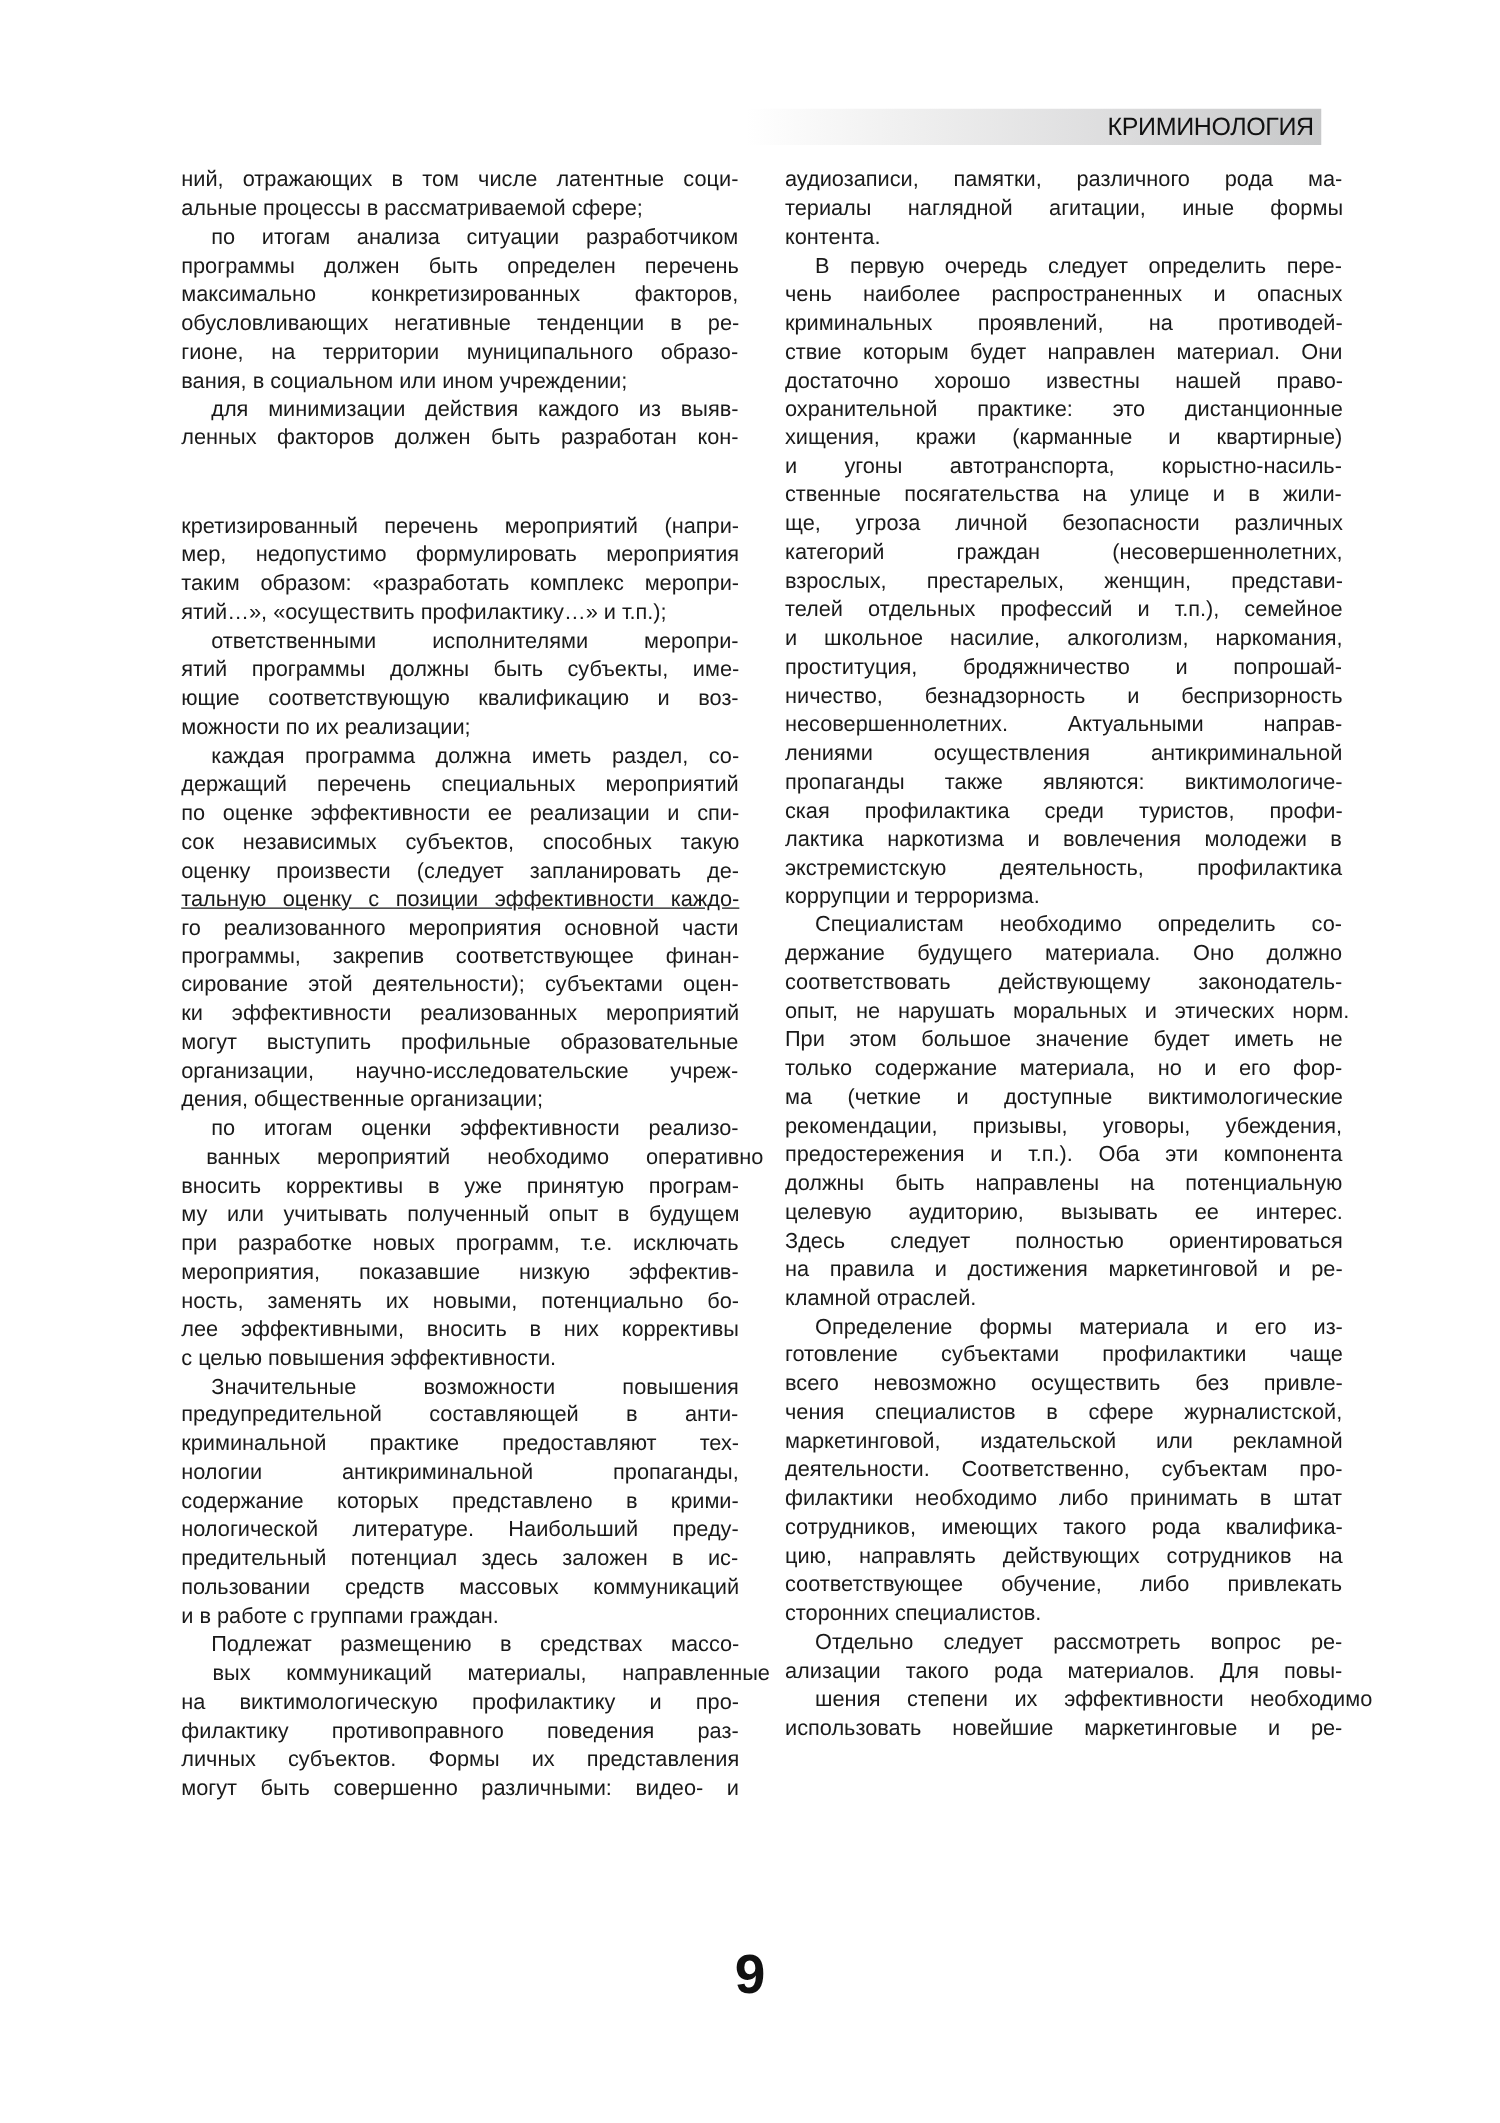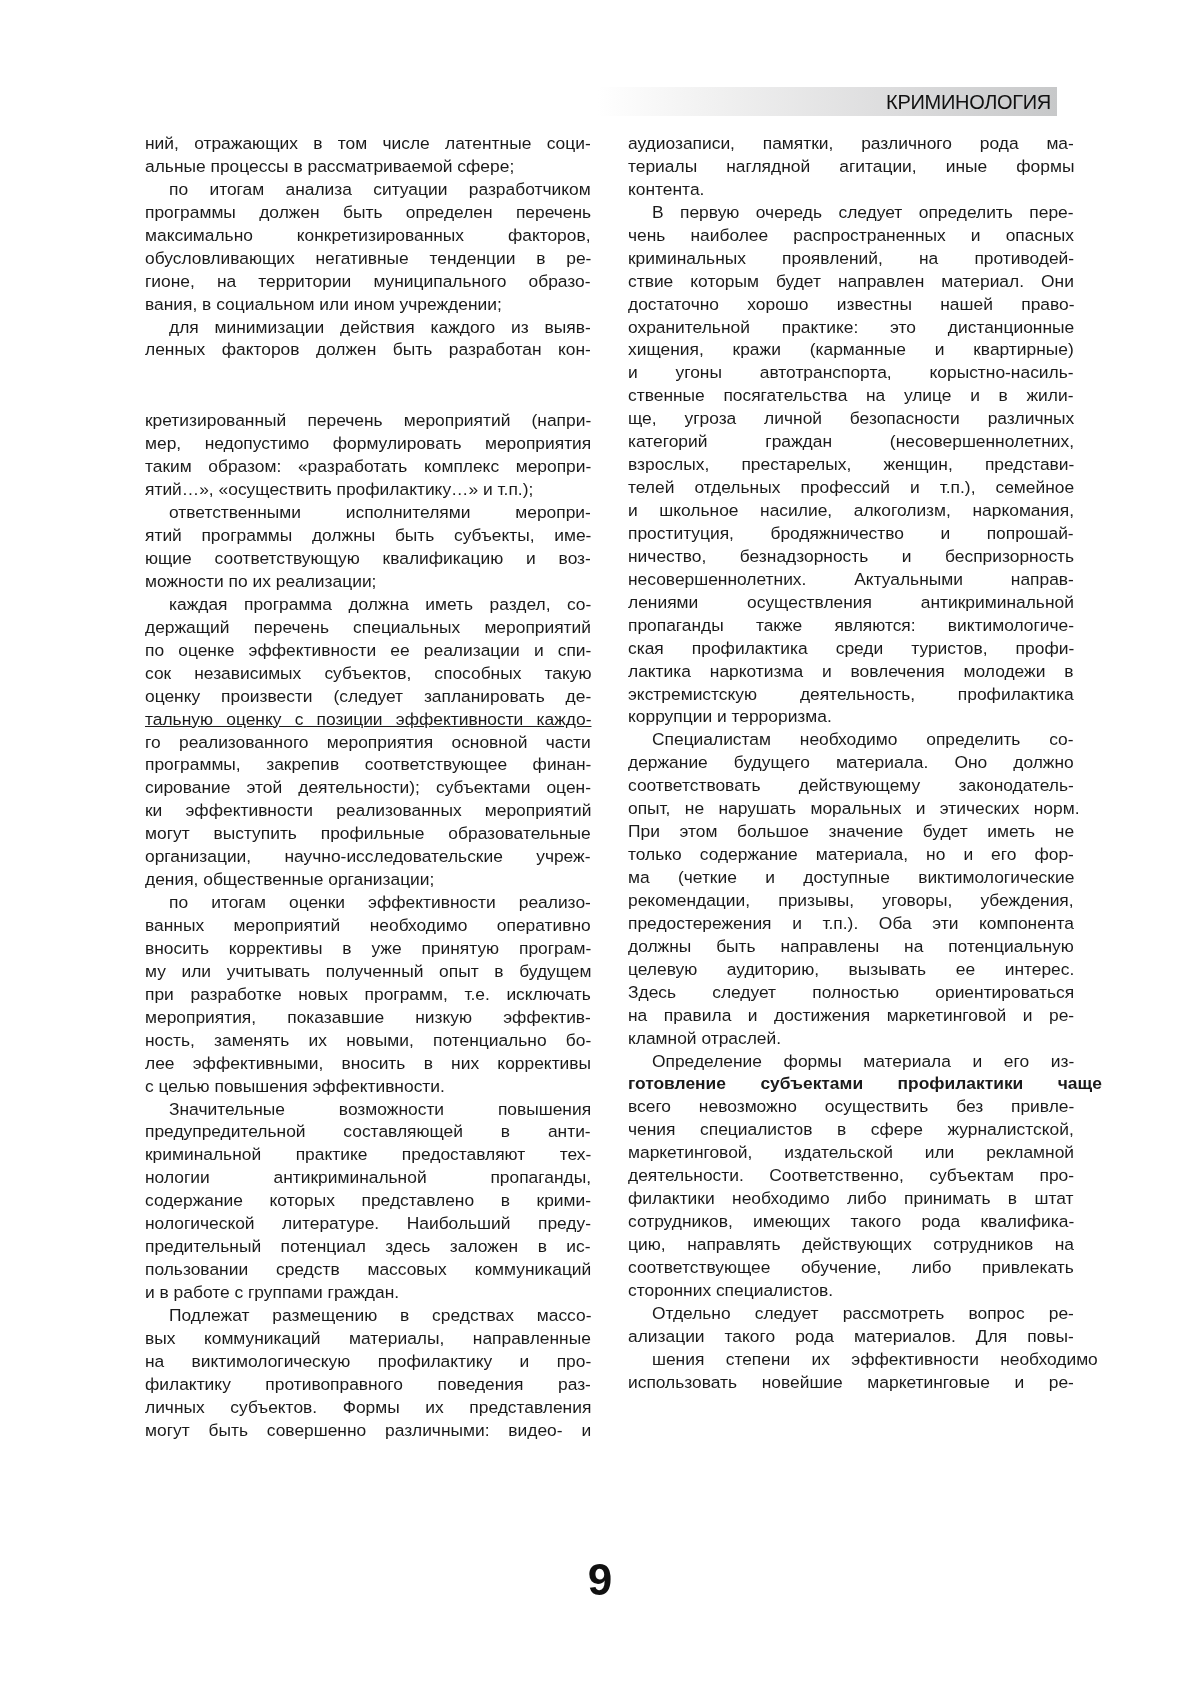--- a/index.html
+++ b/index.html
@@ -96,39 +96,39 @@
     <span class="line" style="white-space: nowrap; word-spacing: 16px; text-align-last: left;">оценку произвести (следует запланировать де-</span>
     <span class="line" style="white-space: nowrap; word-spacing: 8.4px; text-align-last: left; text-decoration: underline;">тальную оценку с позиции эффективности каждо-</span>
     <span class="line" style="white-space: nowrap; word-spacing: 13.5px; text-align-last: left;">го реализованного мероприятия основной части</span>
     <span class="line" style="white-space: nowrap; word-spacing: 20.67px; text-align-last: left;">программы, закрепив соответствующее финан-</span>
     <span class="line" style="white-space: nowrap; word-spacing: 11.25px; text-align-last: left;">сирование этой деятельности); субъектами оцен-</span>
     <span class="line" style="white-space: nowrap; word-spacing: 18.33px; text-align-last: left;">ки эффективности реализованных мероприятий</span>
     <span class="line" style="white-space: nowrap; word-spacing: 19px; text-align-last: left;">могут выступить профильные образовательные</span>
     <span class="line" style="white-space: nowrap; word-spacing: 28.5px; text-align-last: left;">организации, научно-исследовательские учреж-</span>
     <span class="line last" style="white-space: nowrap;">дения, общественные организации;</span>
     <span class="line indent" style="white-space: nowrap; word-spacing: 18.25px; text-align-last: left;">по итогам оценки эффективности реализо-</span>
-    <span class="line" style="white-space: nowrap; word-spacing: 24.67px; text-align-last: left;">ванных мероприятий необходимо оперативно</span>
+    <span class="line" style="white-space: nowrap; word-spacing: 24.67px; text-align-last: left; margin-left: 20px;">ванных мероприятий необходимо оперативно</span>
     <span class="line" style="white-space: nowrap; word-spacing: 15px; text-align-last: left;">вносить коррективы в уже принятую програм-</span>
     <span class="line" style="white-space: nowrap; word-spacing: 10.83px; text-align-last: left;">му или учитывать полученный опыт в будущем</span>
     <span class="line" style="white-space: nowrap; word-spacing: 11.8px; text-align-last: left;">при разработке новых программ, т.е. исключать</span>
     <span class="line" style="white-space: nowrap; word-spacing: 26.33px; text-align-last: left;">мероприятия, показавшие низкую эффектив-</span>
     <span class="line" style="white-space: nowrap; word-spacing: 14.4px; text-align-last: left;">ность, заменять их новыми, потенциально бо-</span>
     <span class="line" style="white-space: nowrap; word-spacing: 13.4px; text-align-last: left;">лее эффективными, вносить в них коррективы</span>
     <span class="line last" style="white-space: nowrap;">с целью повышения эффективности.</span>
     <span class="line indent" style="white-space: nowrap; word-spacing: 49px; text-align-last: left;">Значительные возможности повышения</span>
     <span class="line" style="white-space: nowrap; word-spacing: 33px; text-align-last: left;">предупредительной составляющей в анти-</span>
     <span class="line" style="white-space: nowrap; word-spacing: 29.67px; text-align-last: left;">криминальной практике предоставляют тех-</span>
     <span class="line" style="white-space: nowrap; word-spacing: 59px; text-align-last: left;">нологии антикриминальной пропаганды,</span>
     <span class="line" style="white-space: nowrap; word-spacing: 21.75px; text-align-last: left;">содержание которых представлено в крими-</span>
     <span class="line" style="white-space: nowrap; word-spacing: 22.67px; text-align-last: left;">нологической литературе. Наибольший преду-</span>
     <span class="line" style="white-space: nowrap; word-spacing: 14.6px; text-align-last: left;">предительный потенциал здесь заложен в ис-</span>
     <span class="line" style="white-space: nowrap; word-spacing: 23px; text-align-last: left;">пользовании средств массовых коммуникаций</span>
     <span class="line last" style="white-space: nowrap;">и в работе с группами граждан.</span>
     <span class="line indent" style="white-space: nowrap; word-spacing: 18px; text-align-last: left;">Подлежат размещению в средствах массо-</span>
-    <span class="line" style="white-space: nowrap; word-spacing: 23.67px; text-align-last: left;">вых коммуникаций материалы, направленные</span>
+    <span class="line" style="white-space: nowrap; word-spacing: 23.67px; text-align-last: left; margin-left: 25px;">вых коммуникаций материалы, направленные</span>
     <span class="line" style="white-space: nowrap; word-spacing: 22.5px; text-align-last: left;">на виктимологическую профилактику и про-</span>
     <span class="line" style="white-space: nowrap; word-spacing: 29.67px; text-align-last: left;">филактику противоправного поведения раз-</span>
     <span class="line" style="white-space: nowrap; word-spacing: 20.75px; text-align-last: left;">личных субъектов. Формы их представления</span>
     <span class="line" style="white-space: nowrap; word-spacing: 14px; text-align-last: left;">могут быть совершенно различными: видео- и</span>
   </div>
 <div class="column col-right" id="col-1">
     <span class="line" style="white-space: nowrap; word-spacing: 23px; text-align-last: left;">аудиозаписи, памятки, различного рода ма-</span>
     <span class="line" style="white-space: nowrap; word-spacing: 24.25px; text-align-last: left;">териалы наглядной агитации, иные формы</span>
     <span class="line last" style="white-space: nowrap;">контента.</span>
     <span class="line indent" style="white-space: nowrap; word-spacing: 11.6px; text-align-last: left;">В первую очередь следует определить пере-</span>
@@ -162,21 +162,21 @@
     <span class="line" style="white-space: nowrap; word-spacing: 13.17px; text-align-last: left;">только содержание материала, но и его фор-</span>
     <span class="line" style="white-space: nowrap; word-spacing: 23.5px; text-align-last: left;">ма (четкие и доступные виктимологические</span>
     <span class="line" style="white-space: nowrap; word-spacing: 23.33px; text-align-last: left;">рекомендации, призывы, уговоры, убеждения,</span>
     <span class="line" style="white-space: nowrap; word-spacing: 15.8px; text-align-last: left;">предостережения и т.п.). Оба эти компонента</span>
     <span class="line" style="white-space: nowrap; word-spacing: 20px; text-align-last: left;">должны быть направлены на потенциальную</span>
     <span class="line" style="white-space: nowrap; word-spacing: 24.75px; text-align-last: left;">целевую аудиторию, вызывать ее интерес.</span>
     <span class="line" style="white-space: nowrap; word-spacing: 31.33px; text-align-last: left;">Здесь следует полностью ориентироваться</span>
     <span class="line" style="white-space: nowrap; word-spacing: 11.67px; text-align-last: left;">на правила и достижения маркетинговой и ре-</span>
     <span class="line last" style="white-space: nowrap;">кламной отраслей.</span>
     <span class="line indent" style="white-space: nowrap; word-spacing: 16.8px; text-align-last: left;">Определение формы материала и его из-</span>
-    <span class="line" style="white-space: nowrap; word-spacing: 29.67px; text-align-last: left; font-weight: bold;">готовление субъектами профилактики чаще</span>
+    <span class="line" style="white-space: nowrap; word-spacing: 29.67px; text-align-last: left;">готовление субъектами профилактики чаще</span>
     <span class="line" style="white-space: nowrap; word-spacing: 23px; text-align-last: left;">всего невозможно осуществить без привле-</span>
     <span class="line" style="white-space: nowrap; word-spacing: 19.75px; text-align-last: left;">чения специалистов в сфере журналистской,</span>
     <span class="line" style="white-space: nowrap; word-spacing: 27px; text-align-last: left;">маркетинговой, издательской или рекламной</span>
     <span class="line" style="white-space: nowrap; word-spacing: 20.67px; text-align-last: left;">деятельности. Соответственно, субъектам про-</span>
     <span class="line" style="white-space: nowrap; word-spacing: 12.6px; text-align-last: left;">филактики необходимо либо принимать в штат</span>
     <span class="line" style="white-space: nowrap; word-spacing: 15.5px; text-align-last: left;">сотрудников, имеющих такого рода квалифика-</span>
     <span class="line" style="white-space: nowrap; word-spacing: 16.75px; text-align-last: left;">цию, направлять действующих сотрудников на</span>
     <span class="line" style="white-space: nowrap; word-spacing: 25.67px; text-align-last: left;">соответствующее обучение, либо привлекать</span>
     <span class="line last" style="white-space: nowrap;">сторонних специалистов.</span>
     <span class="line indent" style="white-space: nowrap; word-spacing: 19.25px; text-align-last: left;">Отдельно следует рассмотреть вопрос ре-</span>

